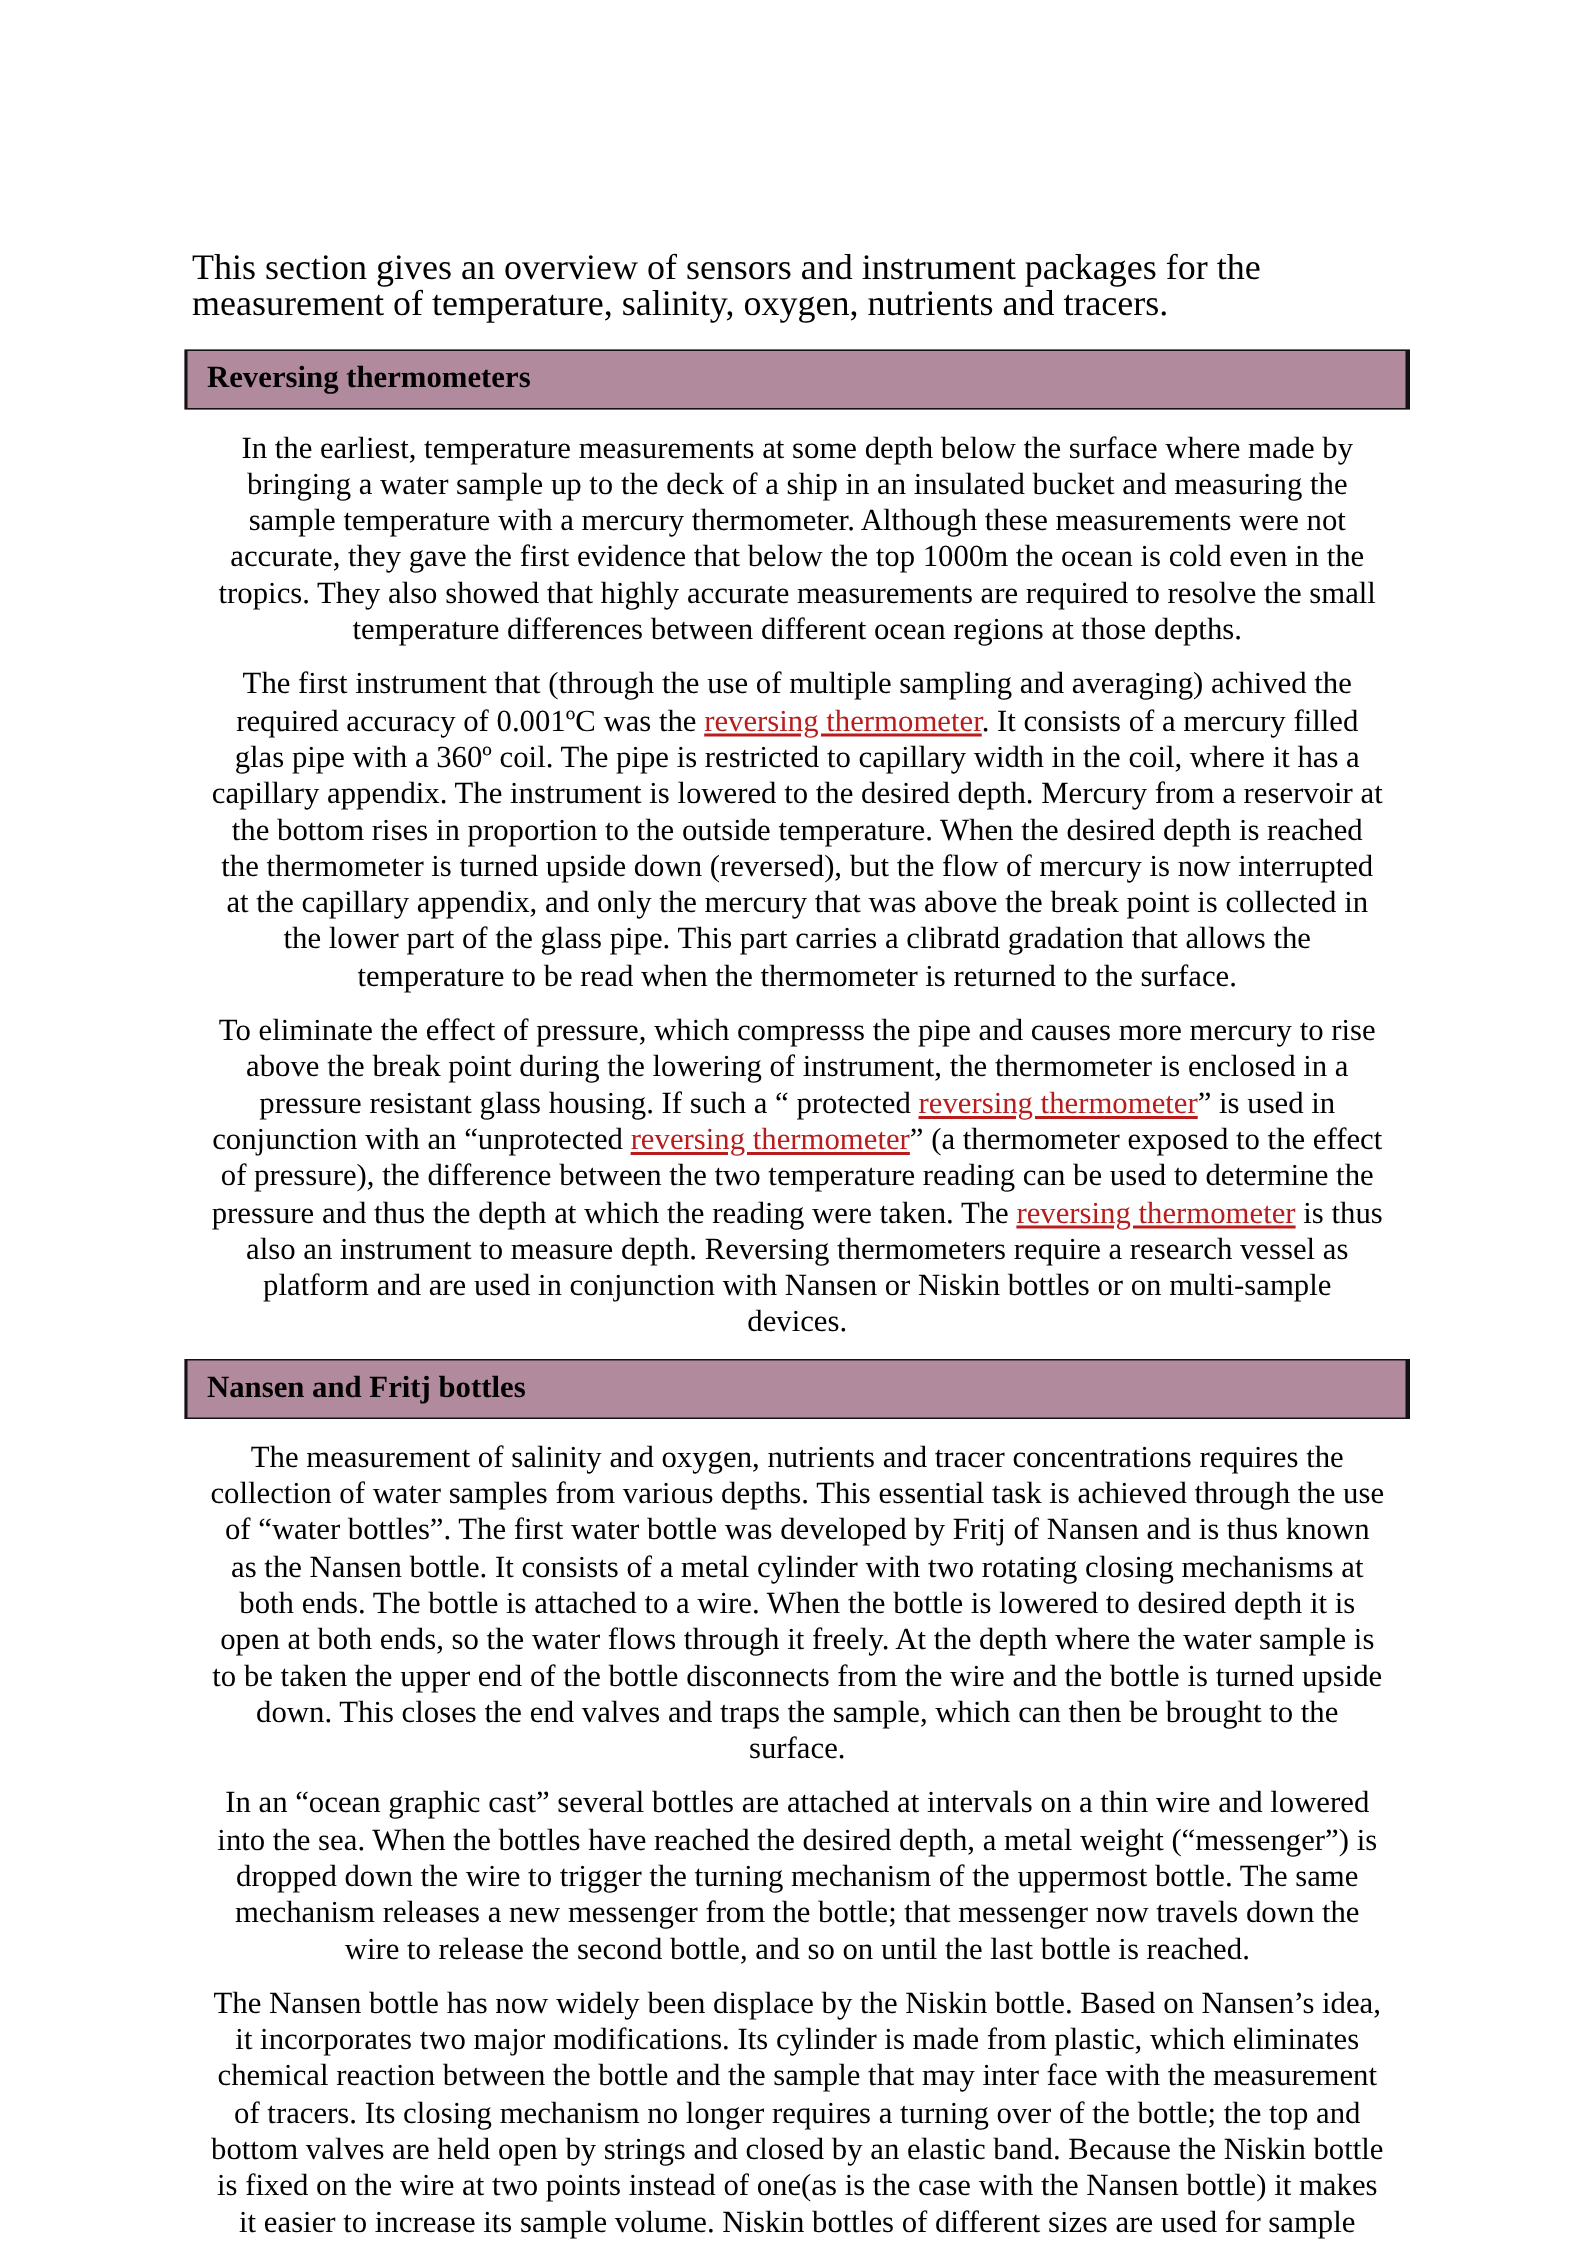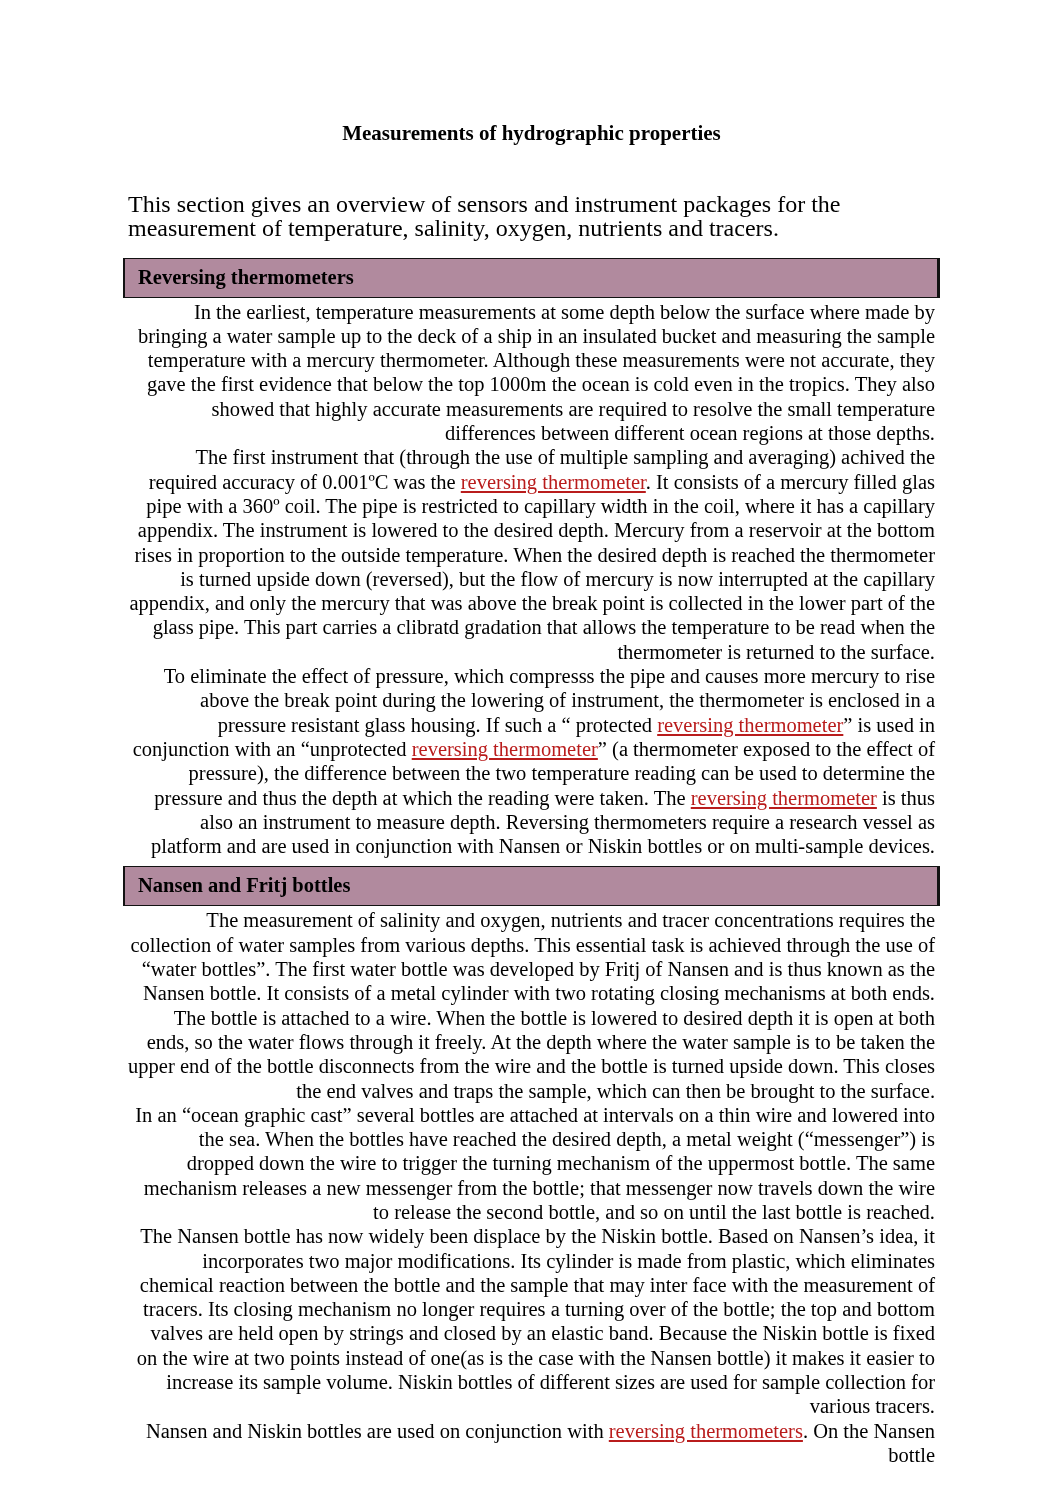--- a/index.html
+++ b/index.html
@@ -49,37 +49,36 @@
     border-right-width: 3px;
     padding: 6px 6px 7px 13px;
     font-weight: bold;
     font-size: 20.5px;
     line-height: 25px;
   }
   .section-body {
     padding: 2px 5px 0 5px;
   }
   .doc-paragraph {
-    margin: 0;
+    margin: 12px;
     font-size: 20.5px;
     line-height: 24.3px;
-    text-align: right;
+    text-align: center;
   }
   .doc-link {
     color: #b91c1c;
     text-decoration: underline;
     cursor: pointer;
   }
 </style>
 </head>
 <body>
 
 <div class="page">
   <div class="content">
-    <h1 class="doc-title">Measurements of hydrographic properties</h1>
     <p class="doc-intro">This section gives an overview of sensors and instrument packages for the measurement of temperature, salinity, oxygen, nutrients and tracers.</p>
     <div>
         <section class="doc-section">
           <div class="section-heading-bar"><span>Reversing thermometers</span></div>
           <div class="section-body">
             <p class="doc-paragraph">In the earliest, temperature measurements at some depth below the surface where made by bringing a water sample up to the deck of a ship in an insulated bucket and measuring the sample temperature with a mercury thermometer. Although these measurements were not accurate, they gave the first evidence that below the top 1000m the ocean is cold even in the tropics. They also showed that highly accurate measurements are required to resolve the small temperature differences between different ocean regions at those depths.</p>
             <p class="doc-paragraph">The first instrument that (through the use of multiple sampling and averaging) achived the required accuracy of 0.001ºC was the <a class="doc-link" href="#">reversing thermometer</a>. It consists of a mercury filled glas pipe with a 360º coil. The pipe is restricted to capillary width in the coil, where it has a capillary appendix. The instrument is lowered to the desired depth. Mercury from a reservoir at the bottom rises in proportion to the outside temperature. When the desired depth is reached the thermometer is turned upside down (reversed), but the flow of mercury is now interrupted at the capillary appendix, and only the mercury that was above the break point is collected in the lower part of the glass pipe. This part carries a clibratd gradation that allows the temperature to be read when the thermometer is returned to the surface.</p>
             <p class="doc-paragraph">To eliminate the effect of pressure, which compresss the pipe and causes more mercury to rise above the break point during the lowering of instrument, the thermometer is enclosed in a pressure resistant glass housing. If such a “ protected <a class="doc-link" href="#">reversing thermometer</a>” is used in conjunction with an “unprotected <a class="doc-link" href="#">reversing thermometer</a>” (a thermometer exposed to the effect of pressure), the difference between the two temperature reading can be used to determine the pressure and thus the depth at which the reading were taken. The <a class="doc-link" href="#">reversing thermometer</a> is thus also an instrument to measure depth. Reversing thermometers require a research vessel as platform and are used in conjunction with Nansen or Niskin bottles or on multi-sample devices.</p>
           </div>
         </section>

